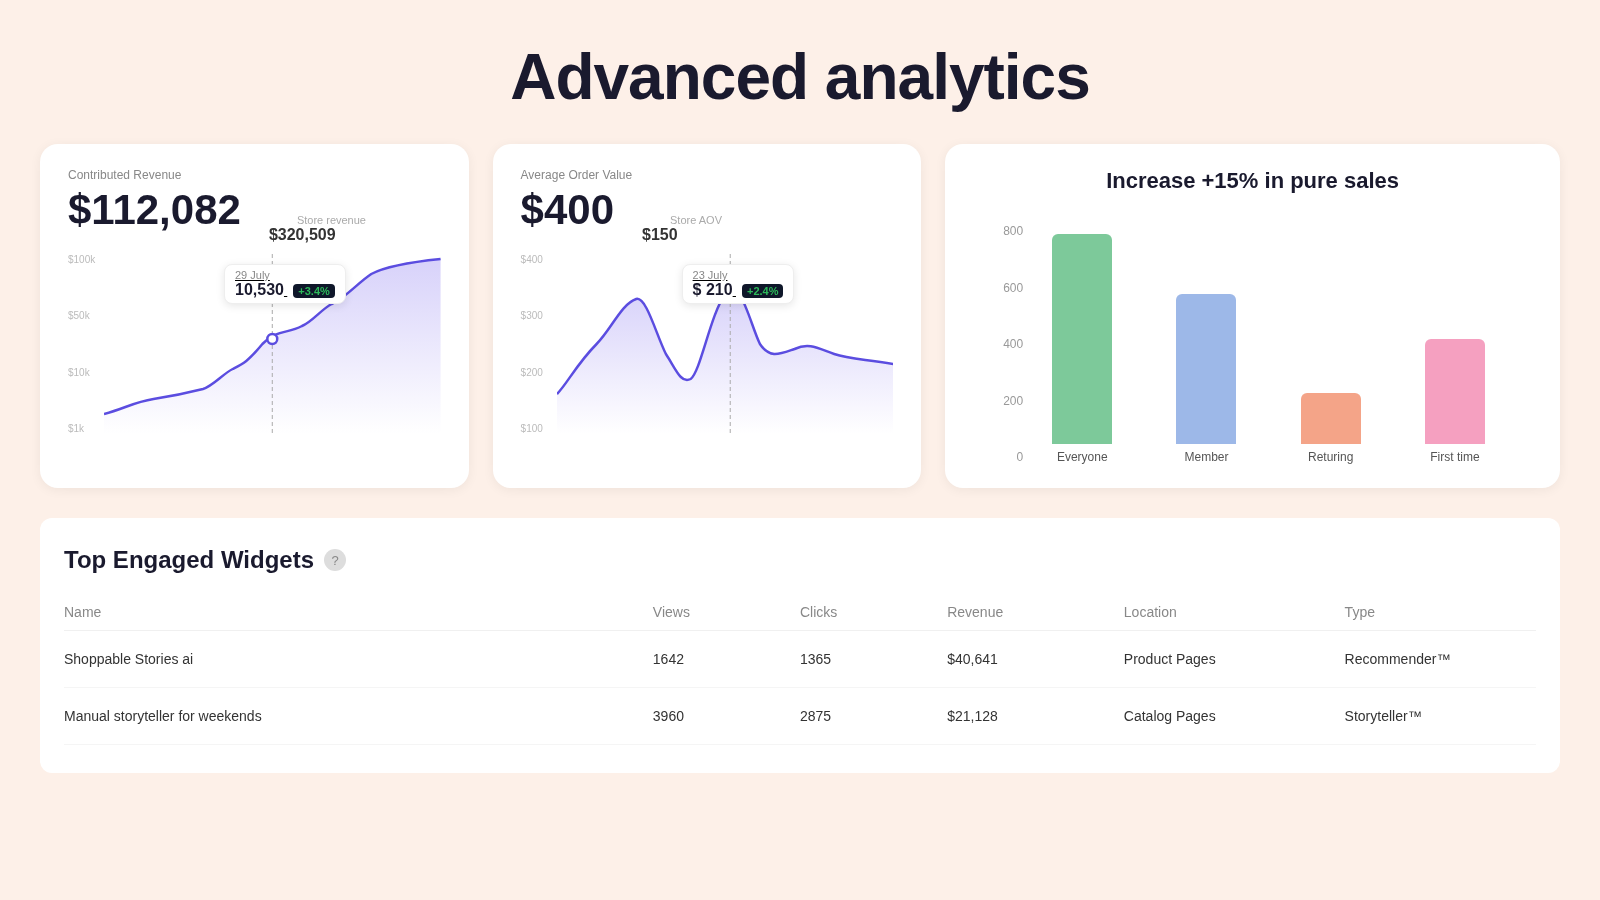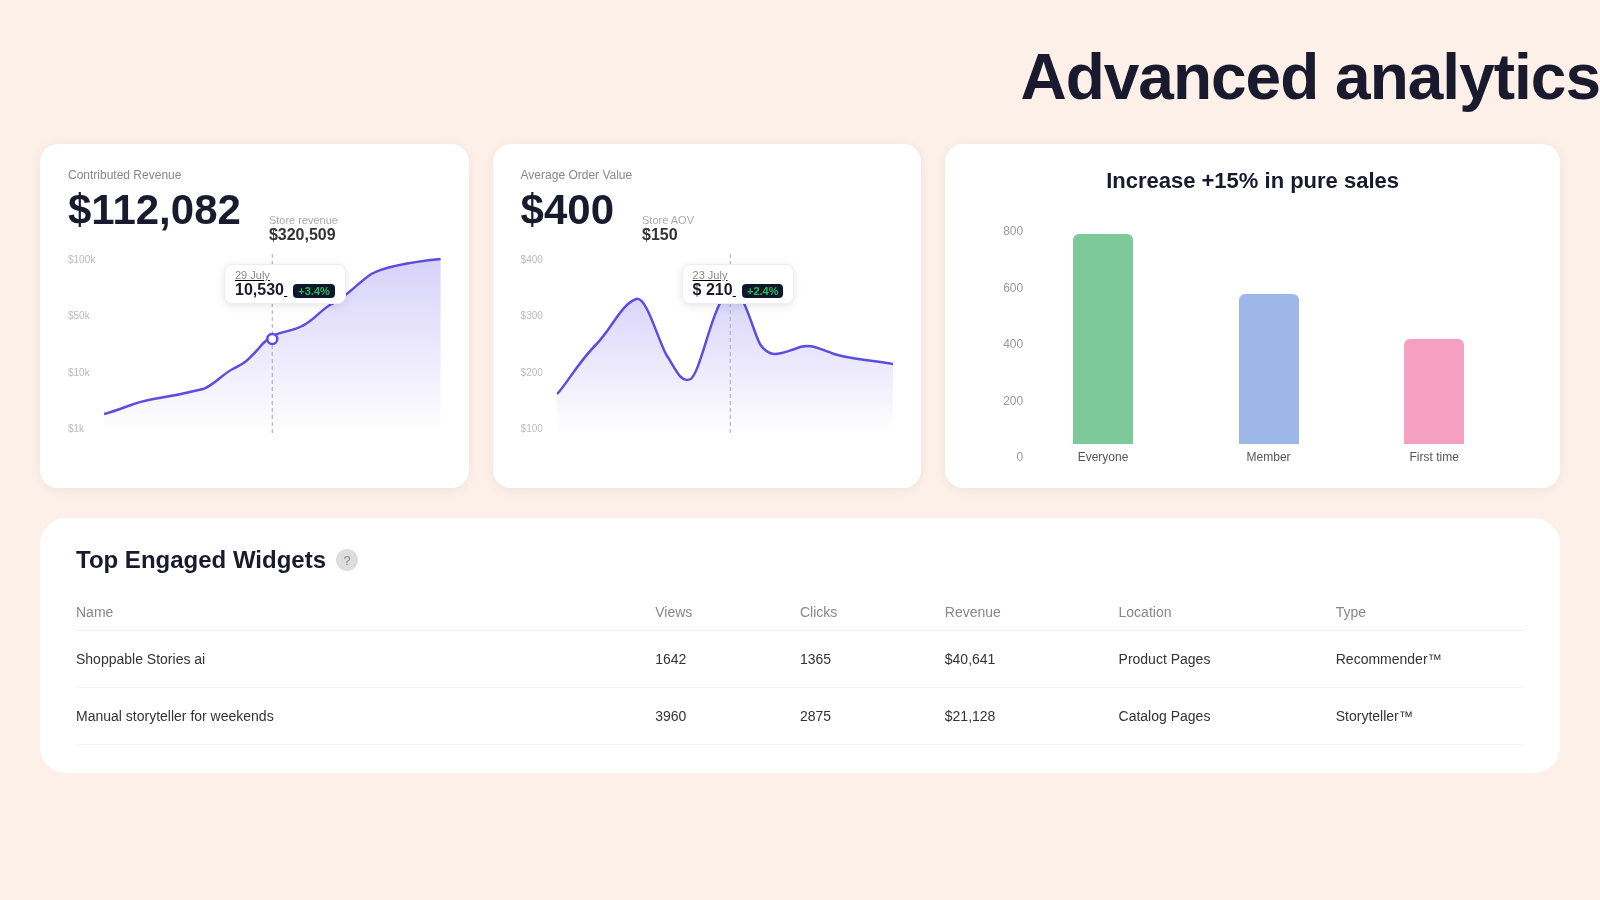--- a/index.html
+++ b/index.html
@@ -4,21 +4,21 @@
   <style>
     * { box-sizing: border-box; margin: 0; padding: 0; }
     body {
       background: #fdf0e8;
       font-family: 'Helvetica Neue', Arial, sans-serif;
       width: 1600px;
       min-height: 900px;
       overflow-x: hidden;
     }
     .page-title {
-      text-align: right;
+      text-align: center;
       font-size: 64px;
       font-weight: 800;
       color: #1a1a2e;
       padding: 40px 0 30px;
       letter-spacing: -1px;
     }
     .top-cards {
       display: flex;
       gap: 24px;
       padding: 0 40px;
@@ -48,20 +48,21 @@
       display: inline-block;
     }
     .card-sub {
       display: inline-block;
       margin-left: 16px;
       vertical-align: middle;
     }
     .card-sub-label {
       font-size: 11px;
       color: #aaa;
+      margin-left: 28px;
     }
     .card-sub-value {
       font-size: 16px;
       font-weight: 600;
       color: #333;
     }
     .chart-area {
       position: relative;
       margin-top: 10px;
       height: 200px;
@@ -143,22 +144,22 @@
     .bar-label {
       font-size: 12px;
       color: #555;
       margin-top: 6px;
       text-align: center;
     }
     
     .bottom-section {
       margin: 0 40px;
       background: #fff;
-      border-radius: 26px;
-      padding: 28px 36px;
+      border-radius: 12px;
+      padding: 28px 24px;
     }
     .section-header {
       display: flex;
       align-items: center;
       gap: 10px;
       margin-bottom: 20px;
     }
     .section-title {
       font-size: 24px;
       font-weight: 800;
@@ -311,20 +312,26 @@
           <div class="bar-wrapper">
             <div class="bar" style="height:210px; background:#7dc99a;"></div>
           </div>
           <div class="bar-label">Everyone</div>
         </div>
         <div class="bar-group">
           <div class="bar-wrapper">
             <div class="bar" style="height:150px; background:#9db8e8;"></div>
           </div>
           <div class="bar-label">Member</div>
+        </div>
+        <div class="bar-group">
+          <div class="bar-wrapper">
+            <div class="bar" style="height:51px; background:#f4a488;"></div>
+          </div>
+          <div class="bar-label">Returing</div>
         </div>
         <div class="bar-group">
           <div class="bar-wrapper">
             <div class="bar" style="height:105px; background:#f5a0c0;"></div>
           </div>
           <div class="bar-label">First time</div>
         </div>
       </div>
     </div>
   </div>

